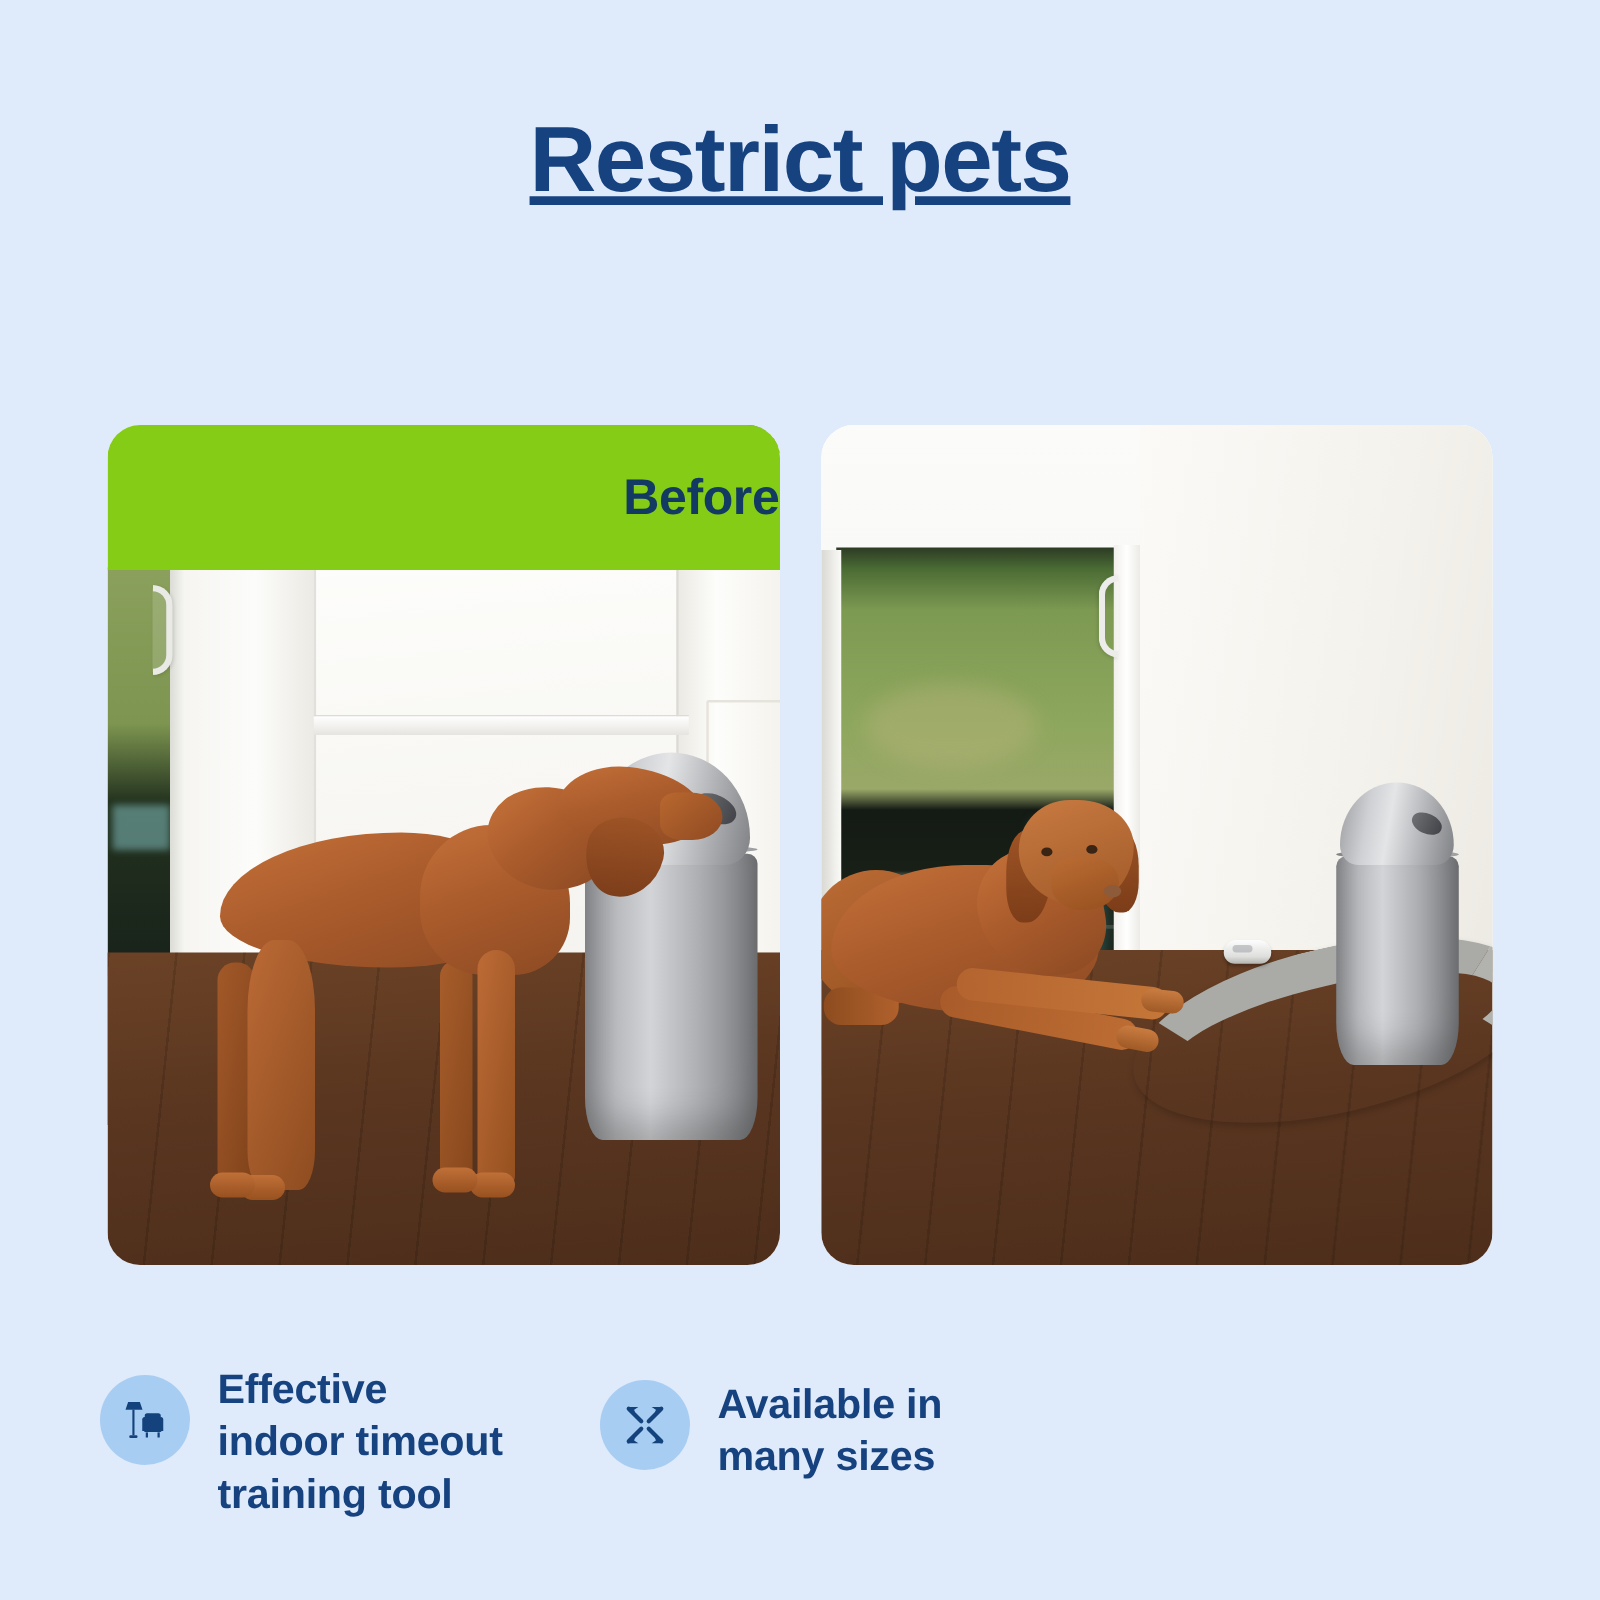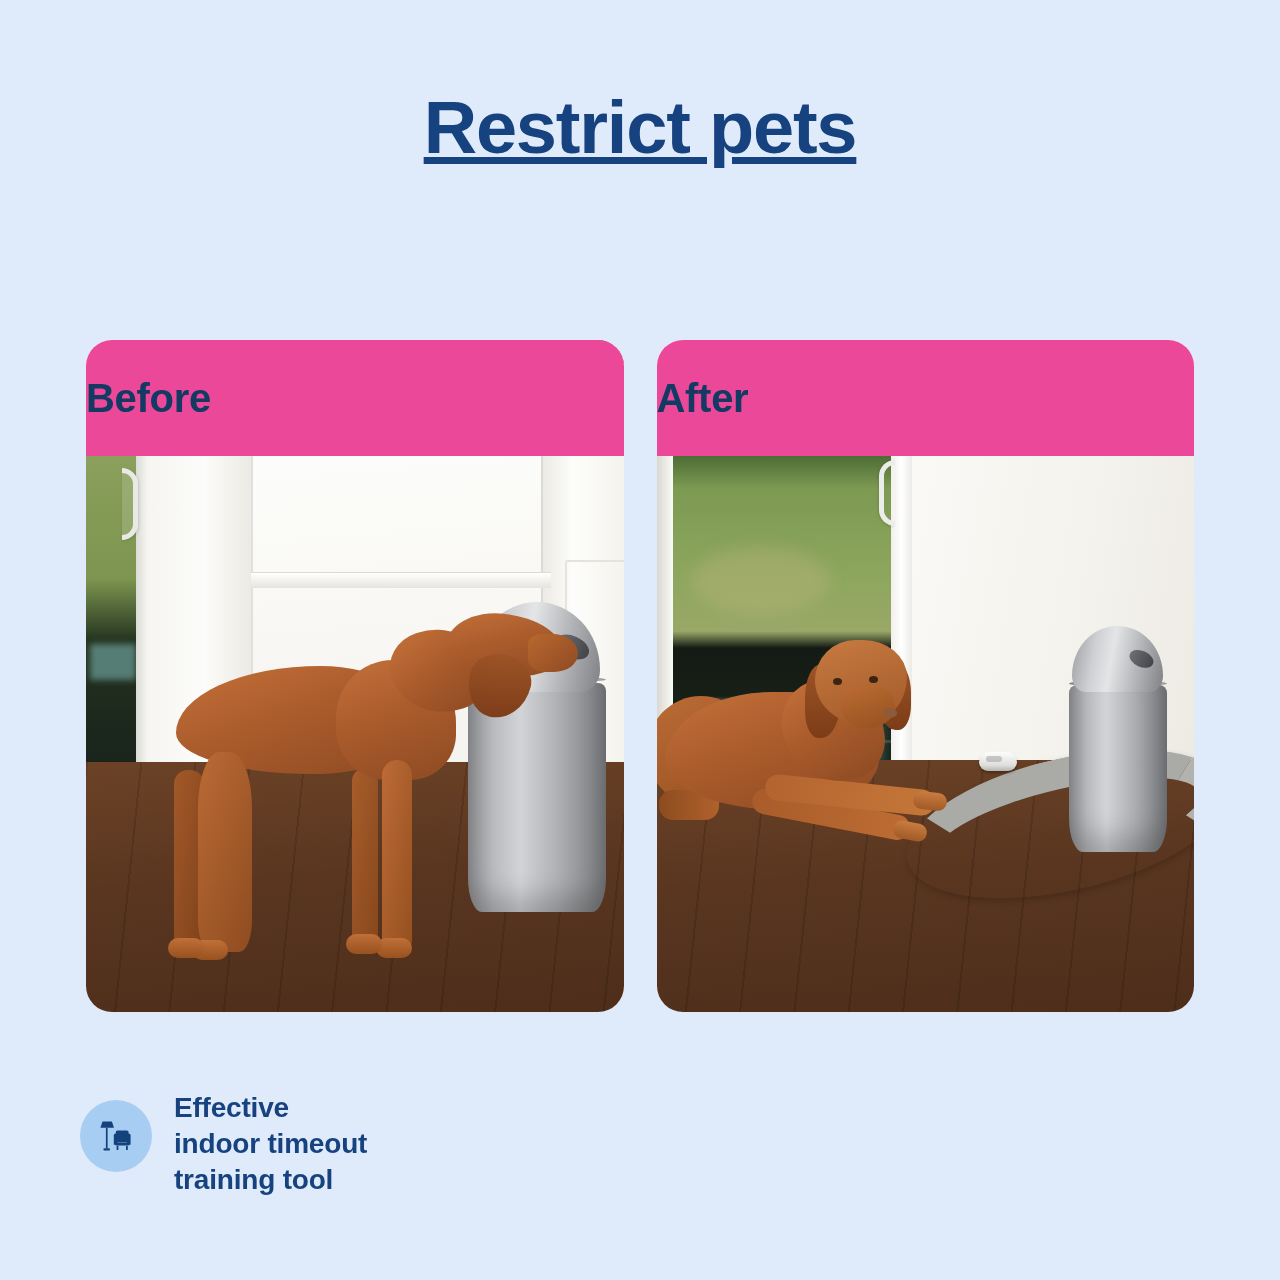--- a/index.html
+++ b/index.html
@@ -42,24 +42,24 @@
     width: 538px;
     height: 672px;
     border-radius: 26px;
     overflow: hidden;
     background: #fff;
   }
   .card-banner {
     position: absolute;
     left: 0; top: 0; right: 0;
     height: 116px;
-    background: #ec4899;
+    background: #84cc16;
     display: flex;
     align-items: center;
-    justify-content: flex-start;
+    justify-content: flex-end;
     z-index: 5;
   }
   .card-banner span {
     color: #123a63;
     font-weight: 700;
     font-size: 40px;
     letter-spacing: -0.3px;
   }
   .photo {
     position: absolute;
@@ -398,21 +398,21 @@
     flex: 0 0 auto;
     width: 72px; height: 72px;
     border-radius: 50%;
     background: #a8cdf2;
     display: flex; align-items: center; justify-content: center;
   }
   .feature .ftext {
     margin-left: 22px;
     color: #16437f;
     font-weight: 700;
-    font-size: 28px;
+    font-size: 33px;
     line-height: 1.28;
     letter-spacing: -0.2px;
     padding-top: 8px;
   }
   .f2 .ftext, .f3 .ftext { padding-top: 20px; }
 </style>
 </head>
 <body>
 
 <div class="headline">
@@ -501,23 +501,20 @@
         <div class="dogpart neck"></div>
         <div class="dogpart earL"></div>
         <div class="dogpart earR"></div>
         <div class="dogpart head"></div>
         <div class="dogpart muzzle"></div>
         <div class="eye e1"></div>
         <div class="eye e2"></div>
         <div class="nose"></div>
       </div>
     </div>
-    <div class="card-banner">
-      <span>After</span>
-    </div>
   </div>
 </div>
 
 <div class="features">
 
   <div class="feature f1">
     <div class="icon-circle">
       <svg width="40" height="40" viewBox="0 0 40 40" aria-hidden="true">
         <g fill="#13427c">
           <path d="M6.5 5.5h9.4l2.1 6.2H4.4z"></path>
@@ -533,13 +530,35 @@
       </svg>
     </div>
     <div class="ftext">
       <div>Effective</div>
       <div>indoor timeout</div>
       <div>training tool</div>
     </div>
   </div>
 
 
+  <div class="feature f3">
+    <div class="icon-circle">
+      <svg width="40" height="40" viewBox="0 0 40 40" aria-hidden="true">
+        <g stroke="#13427c" stroke-width="3.4" stroke-linecap="round" fill="none">
+          <line x1="17" y1="17" x2="7" y2="7"></line>
+          <line x1="23" y1="17" x2="33" y2="7"></line>
+          <line x1="17" y1="23" x2="7" y2="33"></line>
+          <line x1="23" y1="23" x2="33" y2="33"></line>
+        </g>
+        <g fill="#13427c">
+          <path d="M5.5 5.5h9.2l-3.4 2.2 1.5 5z"></path>
+          <path d="M34.5 5.5h-9.2l3.4 2.2-1.5 5z"></path>
+          <path d="M5.5 34.5h9.2l-3.4-2.2 1.5-5z"></path>
+          <path d="M34.5 34.5h-9.2l3.4-2.2-1.5-5z"></path>
+        </g>
+      </svg>
+    </div>
+    <div class="ftext">
+      <div>Available in</div>
+      <div>many sizes</div>
+    </div>
+  </div>
 </div>
 
 </body></html>

